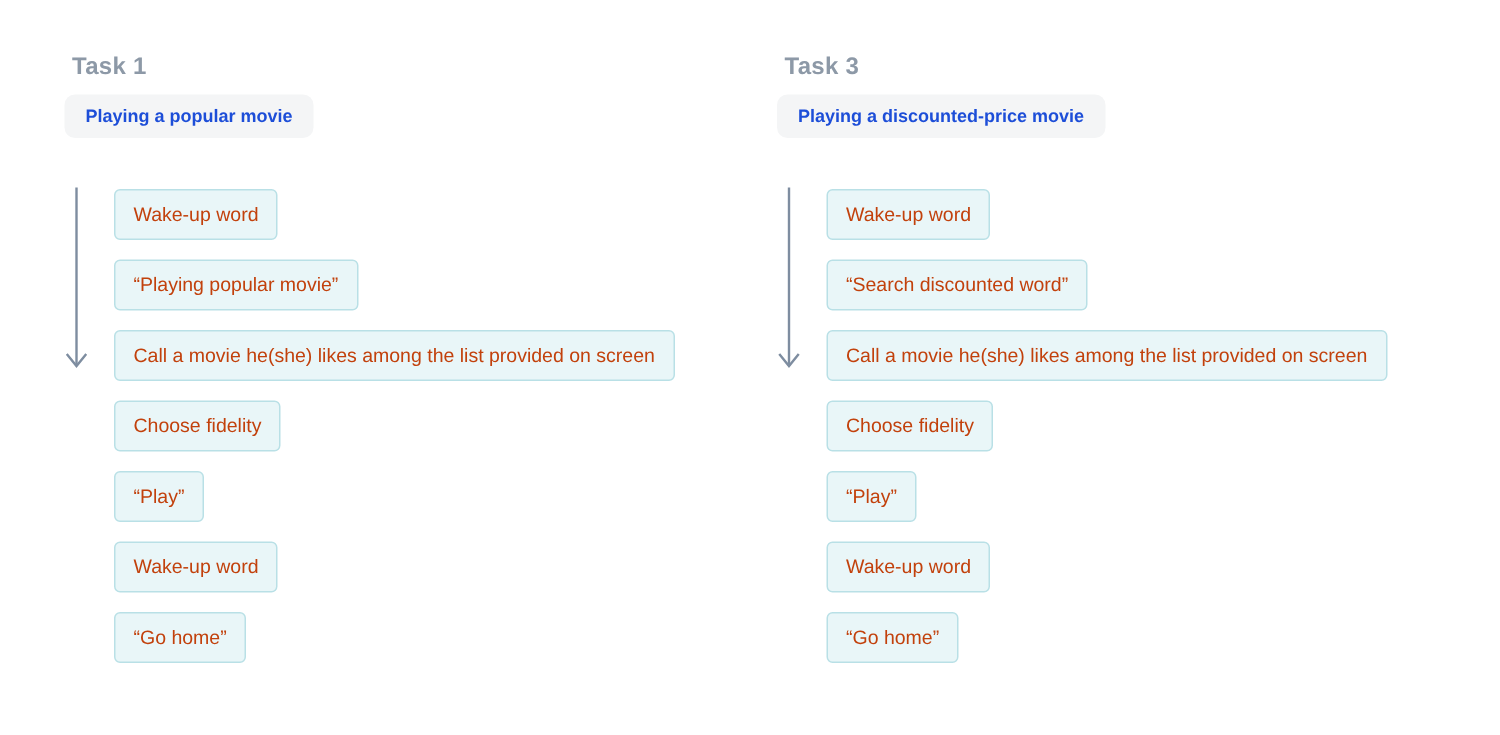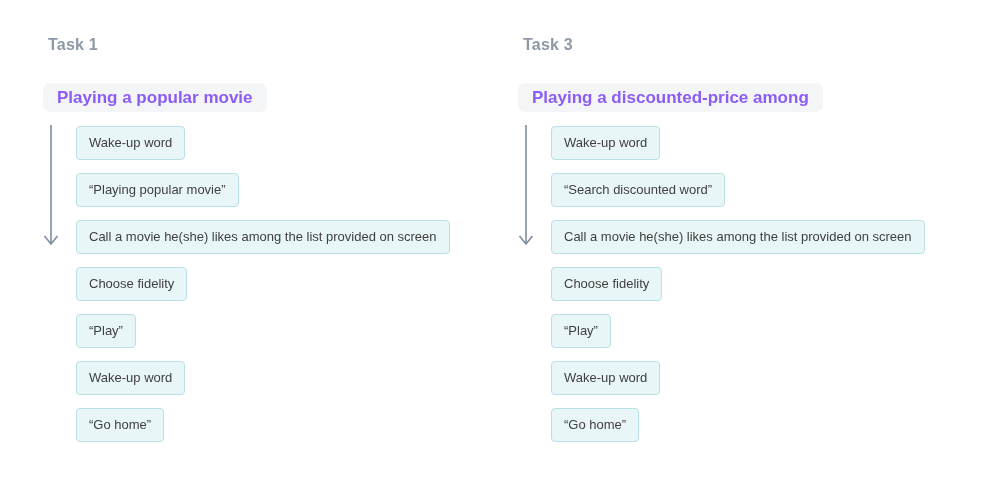--- a/index.html
+++ b/index.html
@@ -15,33 +15,33 @@
   .task-col { position: absolute; top: 0; height: 346px; width: 470px; }
   .task-col[data-idx="0"] { left: 43px; }
   .task-col[data-idx="1"] { left: 518px; }
   .task-title {
     position: absolute; left: 5px; top: 36px; margin: 0;
     font-size: 16px; font-weight: 600; color: #8d99a7; letter-spacing: 0.2px;
   }
   .task-subtitle {
     position: absolute; left: 0; top: 63px;
     background: #f4f5f6; border-radius: 7px;
-    padding: 7px 14px; font-size: 17px; font-weight: 700;
-    color: #8b5cf6; line-height: 15px; white-space: nowrap; margin-top: 20px;
+    padding: 7px 14px; font-size: 12px; font-weight: 700;
+    color: #1d4ed8; line-height: 15px; white-space: nowrap;
   }
   .flow-arrow { position: absolute; left: 0; top: 124px; }
   .step-list {
     position: absolute; left: 33px; top: 126px;
     display: flex; flex-direction: column; gap: 13px; align-items: flex-start;
   }
   .step-box {
     box-sizing: border-box;
     border: 1px solid #b9e0e6;
     background: #e9f6f8;
-    color: #404040;
+    color: #c2410c;
     border-radius: 4px;
     padding: 8px 12px;
     font-size: 13px;
     line-height: 16px;
     white-space: nowrap;
     text-align: center;
   }
 </style>
 </head>
 <body>
@@ -59,21 +59,21 @@
         <div class="step-box">“Playing popular movie”</div>
         <div class="step-box">Call a movie he(she) likes among the list provided on screen</div>
         <div class="step-box">Choose fidelity</div>
         <div class="step-box">“Play”</div>
         <div class="step-box">Wake-up word</div>
         <div class="step-box">“Go home”</div>
       </div>
   </section>
     <section class="task-col" data-idx="1">
     <h2 class="task-title">Task 3</h2>
-    <div class="task-subtitle">Playing a discounted-price among</div>
+    <div class="task-subtitle">Playing a discounted-price movie</div>
     <svg class="flow-arrow" width="16" height="124" viewBox="0 0 16 124" aria-hidden="true">
       <line x1="8" y1="1" x2="8" y2="120" stroke-width="1.6" stroke="#7e8da0"></line>
       <path d="M1.5 112 L8 120 L14.5 112" fill="none" stroke-width="1.6" stroke="#7e8da0"></path>
     </svg>
     <div class="step-list">
         <div class="step-box">Wake-up word</div>
         <div class="step-box">“Search discounted word”</div>
         <div class="step-box">Call a movie he(she) likes among the list provided on screen</div>
         <div class="step-box">Choose fidelity</div>
         <div class="step-box">“Play”</div>

